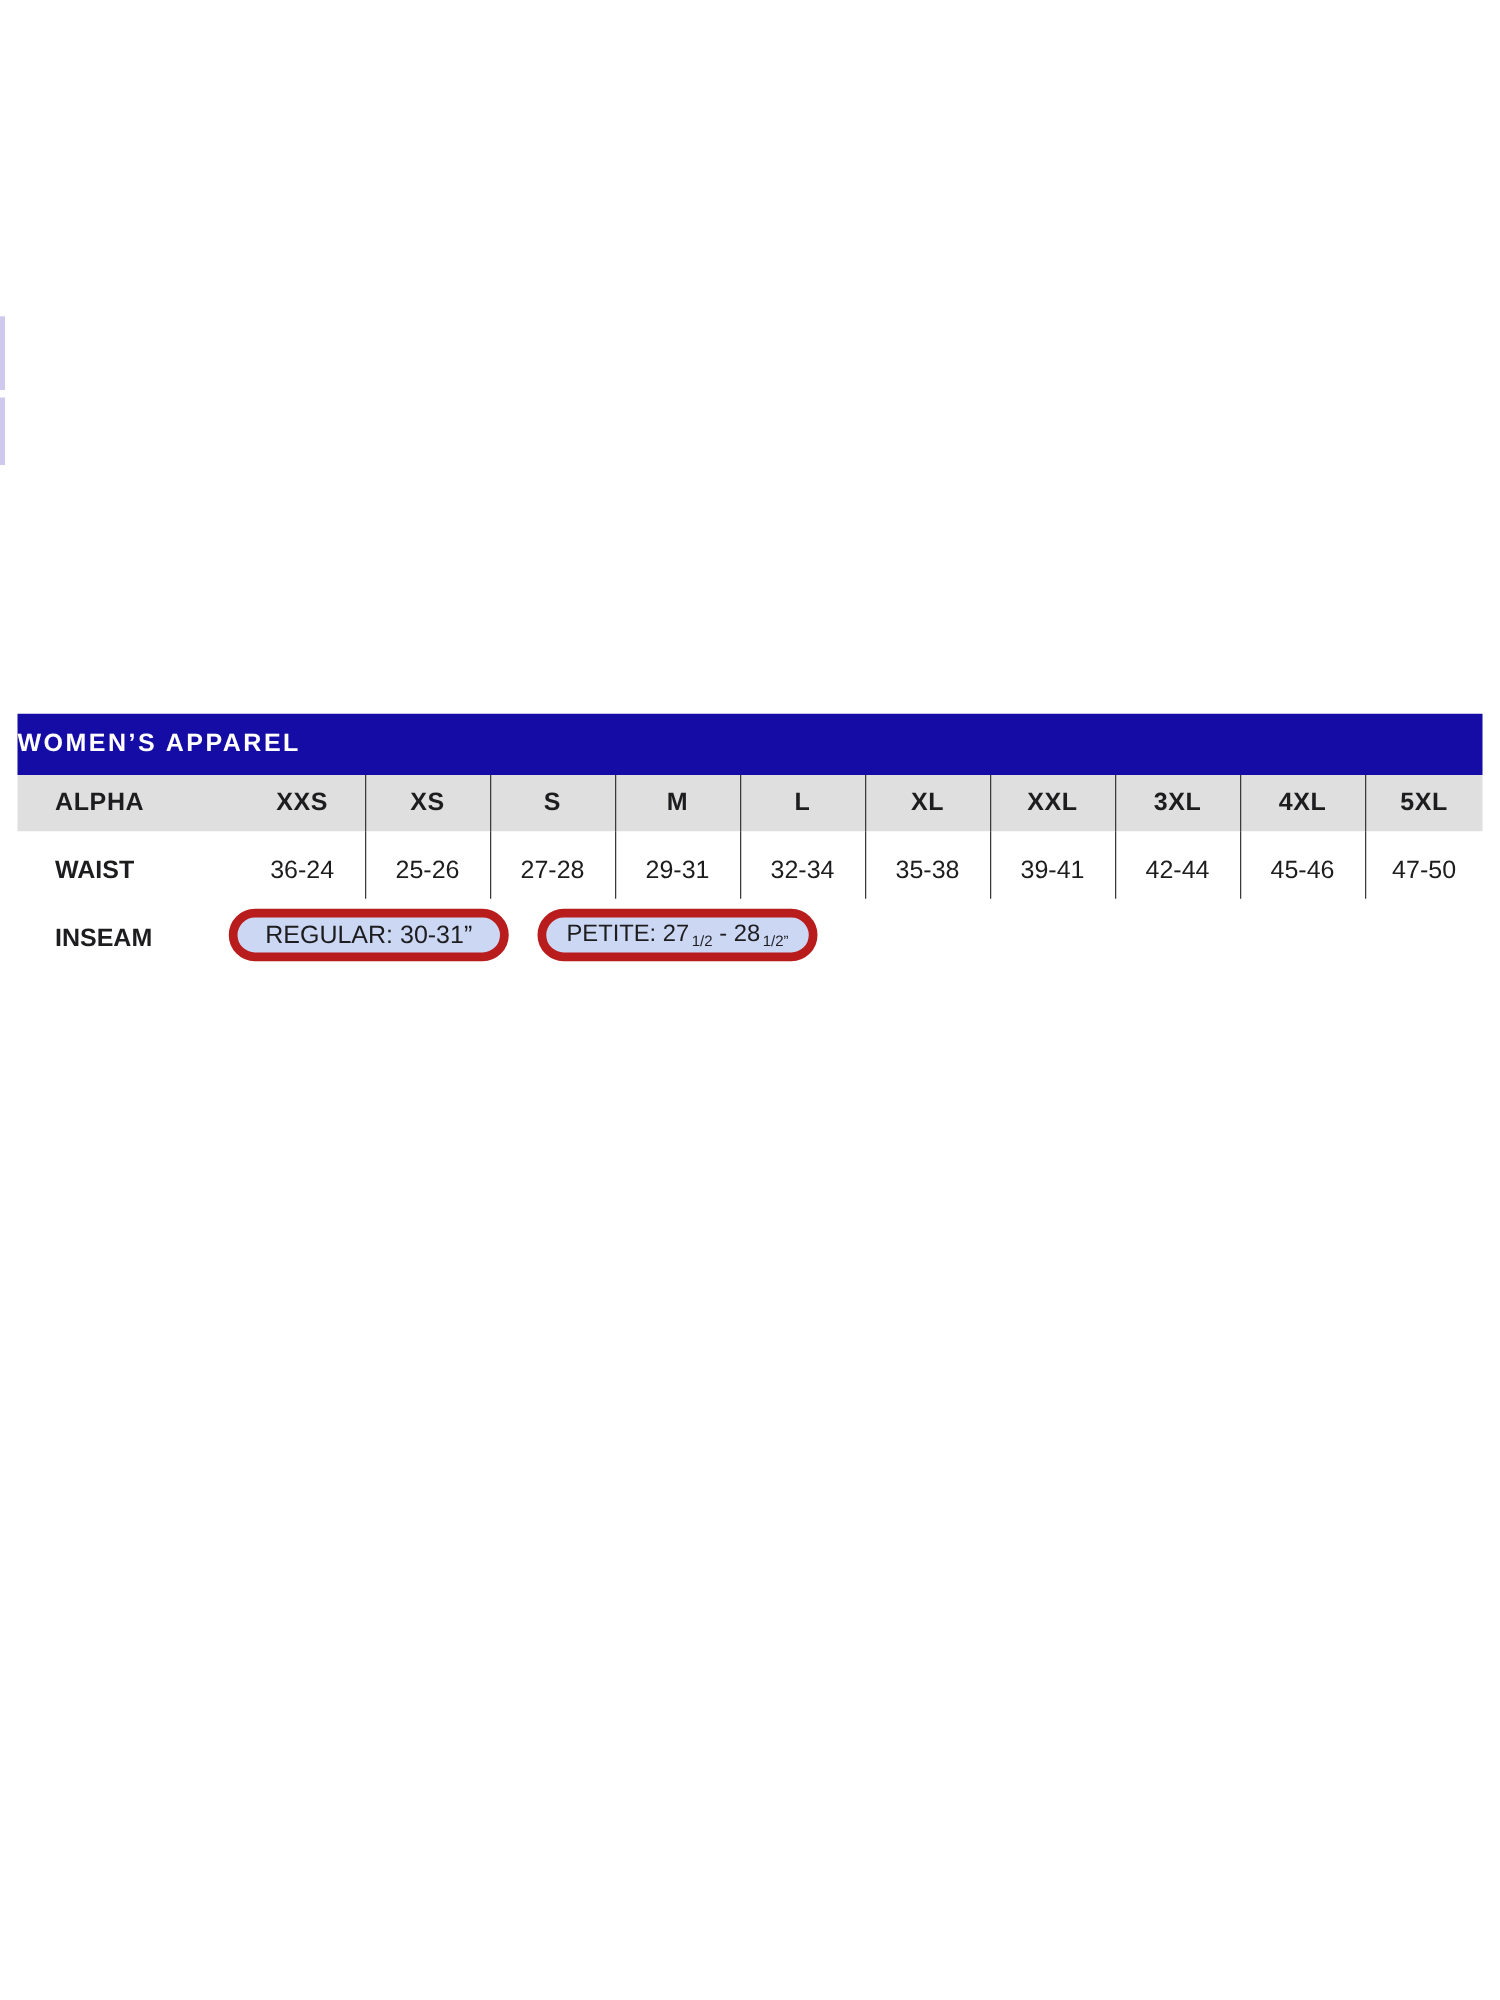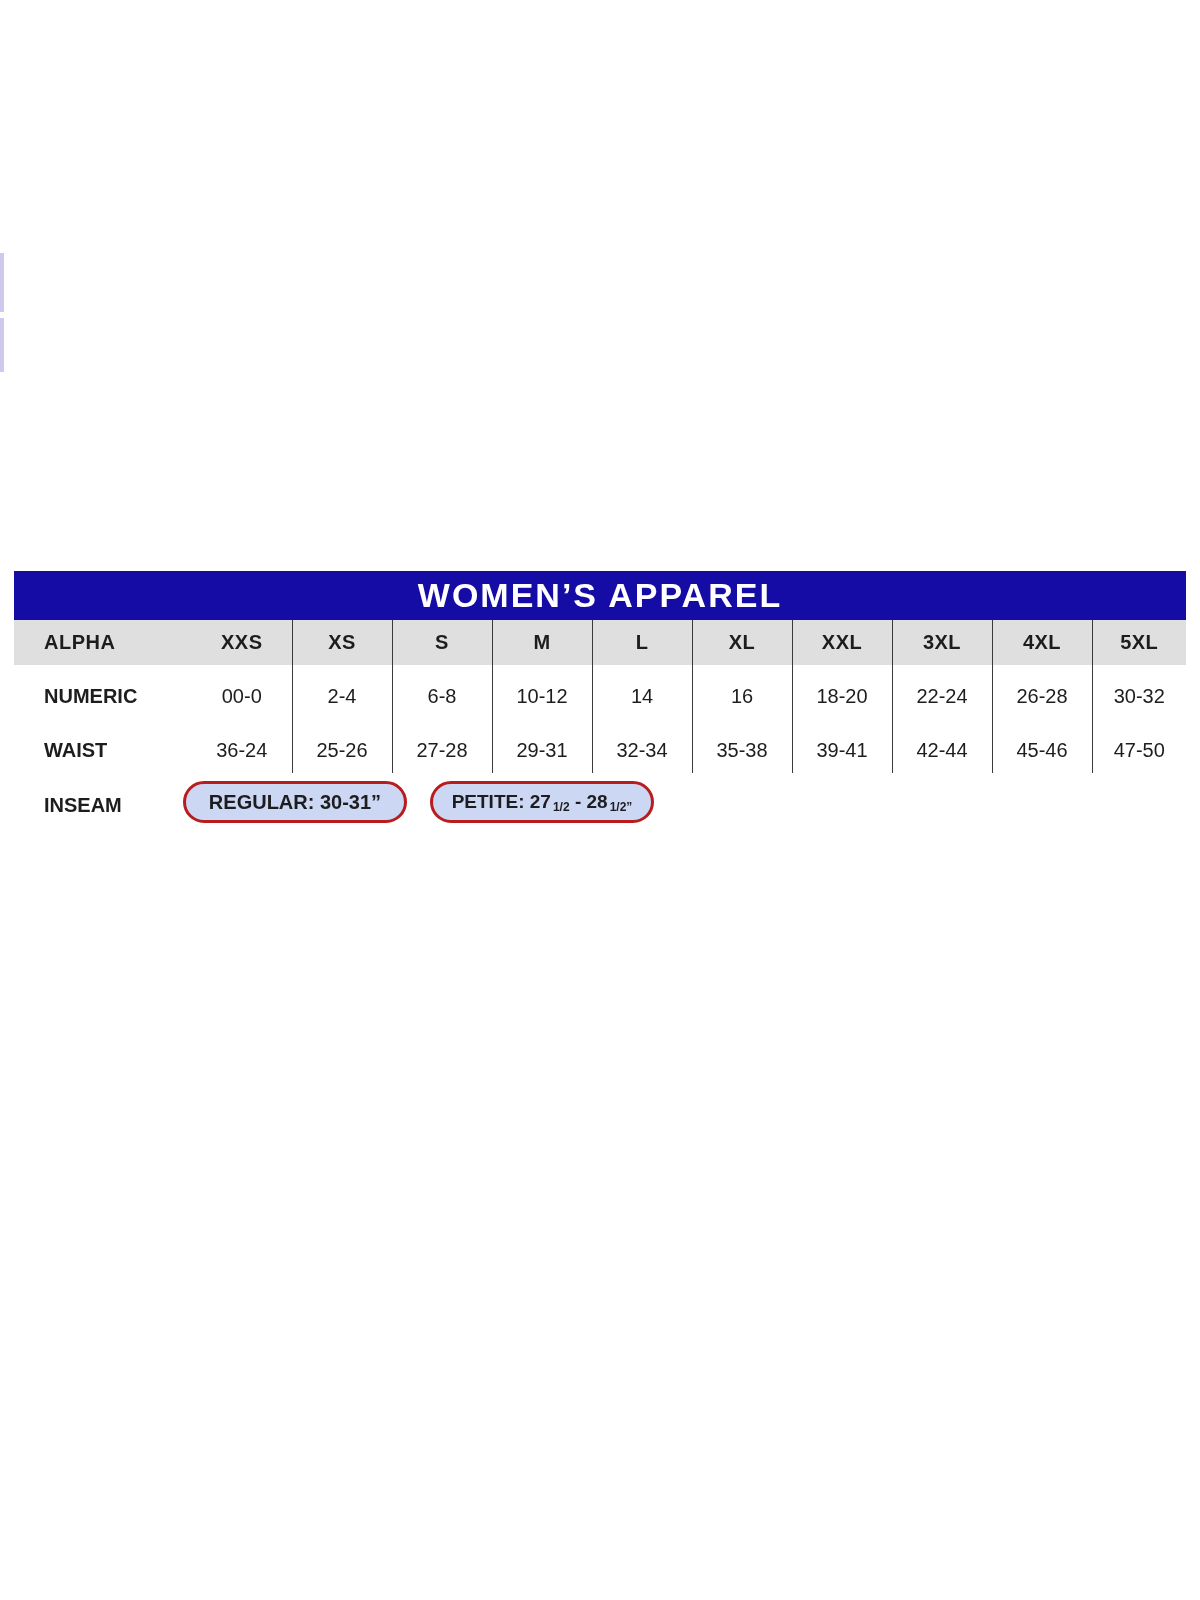--- a/index.html
+++ b/index.html
@@ -30,22 +30,21 @@
     left: 14px;
     top: 571px;
     width: 1172px;
   }
   .title-bar {
     height: 49px;
     background: #150ca5;
     color: #ffffff;
     display: flex;
     align-items: center;
-    justify-content: center;
-    font-size: 34px;
+    font-size: 20px;
     font-weight: bold;
     letter-spacing: 2px;
   }
   table.size-table {
     border-collapse: collapse;
     table-layout: fixed;
     width: 1172px;
   }
   .size-table th, .size-table td {
     font-size: 20px;
@@ -78,28 +77,28 @@
     left: 30px;
     top: 50%;
     transform: translateY(-50%);
     font-size: 20px;
     font-weight: bold;
   }
   .pill {
     position: absolute;
     top: 2px;
     height: 42px;
-    border: 3px solid #b91c1c;
+    border: 7px solid #b91c1c;
     border-radius: 24px;
     background: #ccd7f4;
     display: flex;
     align-items: center;
     justify-content: center;
     font-size: 20px;
-    font-weight: bold;
+    font-weight: normal;
     box-sizing: border-box;
     white-space: pre;
   }
   .pill.p1 { left: 169px; width: 224px; }
   .pill.p2 { left: 416px; width: 224px; font-size: 19px; }
   .pill.p3 { left: 661px; width: 222px; }
   .pill .sup {
     font-size: 12px;
     position: relative;
     top: -7px;
@@ -145,33 +144,20 @@
           <th class="sep">L</th>
           <th class="sep">XL</th>
           <th class="sep">XXL</th>
           <th class="sep">3XL</th>
           <th class="sep">4XL</th>
           <th class="sep">5XL</th>
         </tr>
       </thead>
       <tbody>
         <tr>
-          <td class="row-label">NUMERIC</td>
-          <td>00-0</td>
-          <td class="sep">2-4</td>
-          <td class="sep">6-8</td>
-          <td class="sep">10-12</td>
-          <td class="sep">14</td>
-          <td class="sep">16</td>
-          <td class="sep">18-20</td>
-          <td class="sep">22-24</td>
-          <td class="sep">26-28</td>
-          <td class="sep">30-32</td>
-        </tr>
-        <tr>
           <td class="row-label">WAIST</td>
           <td>36-24</td>
           <td class="sep">25-26</td>
           <td class="sep">27-28</td>
           <td class="sep">29-31</td>
           <td class="sep">32-34</td>
           <td class="sep">35-38</td>
           <td class="sep">39-41</td>
           <td class="sep">42-44</td>
           <td class="sep">45-46</td>

